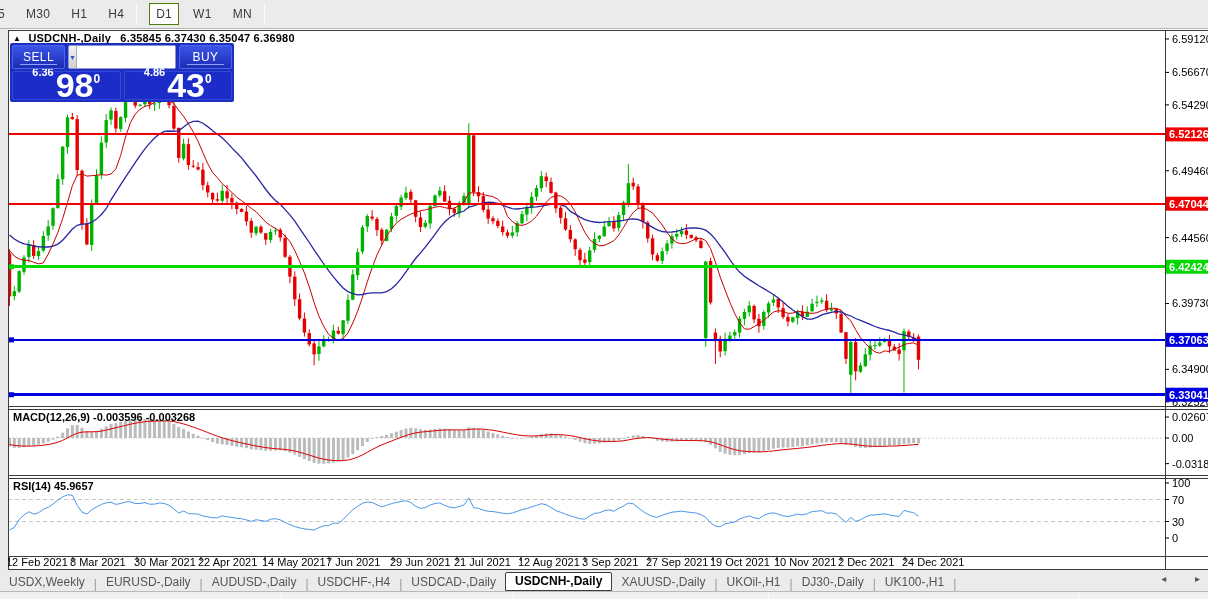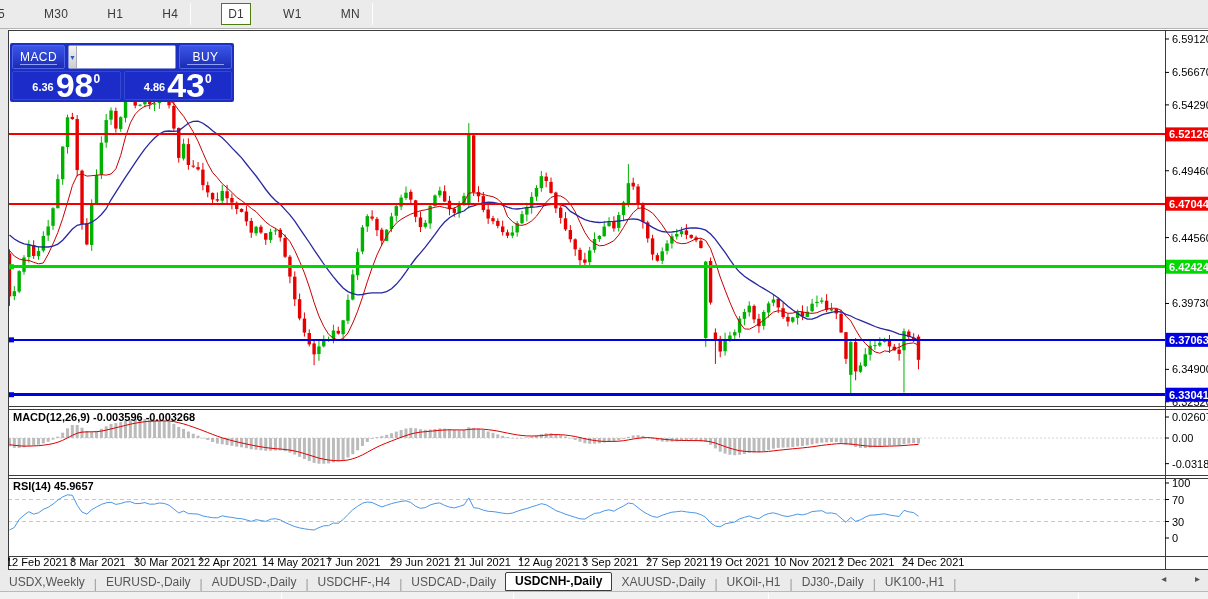--- a/index.html
+++ b/index.html
@@ -3,21 +3,21 @@
 <meta charset="utf-8">
 <style>
   * { box-sizing: border-box; margin: 0; padding: 0; }
   html,body { width:1208px; height:599px; }
   body { font-family: "Liberation Sans", sans-serif; background:#fff; position:relative; overflow:hidden; }
   #stage { position:absolute; inset:0; width:1208px; height:599px; background:#fff; }
 
   
   .toolbar { position:absolute; left:0; top:0; width:1208px; height:29px; background:#ebebeb;
              border-bottom:1px solid #b4b4b4; display:flex; align-items:center; }
-  .tf-btn { font-size:12px; color:#3a3a3a; padding:4px 7px; margin-left:25px; letter-spacing:.3px; }
+  .tf-btn { font-size:12px; color:#3a3a3a; padding:4px 7px; margin-left:7px; letter-spacing:.3px; }
   .tf-btn.cut { margin-left:-9px; }
   .tf-btn.active { background:#fff; border:1px solid #4d7c0f; padding:3px 6px; }
   .tf-sep { width:1px; height:22px; background:#c9c9c9; margin:0 5px; border-right:1px solid #fdfdfd; }
 
   
   .gutter { position:absolute; left:0; top:29px; width:8px; height:541px; background:#e9e9e9; }
   #chart-svg { position:absolute; left:8px; top:30px; }
 
   .chart-title { position:absolute; left:13px; top:32px; font-size:11px; font-weight:bold; color:#000;
                  letter-spacing:.2px; z-index:5; }
@@ -33,21 +33,21 @@
   .tp-btn::after { content:""; position:absolute; left:7px; right:7px; bottom:3px; height:1px; background:#8fa2ff; }
   .spin { flex:1; display:flex; height:24px; border:1px solid #8896d8; background:#fff; border-radius:2px; overflow:hidden; }
   .spin-btn { width:17px; background:linear-gradient(#f2f2f2,#cfcfcf); border:none; color:#3753c8;
               font-size:7px; cursor:pointer; }
   .spin-btn.dn { border-right:1px solid #aab; }
   .spin input { flex:1; border:none; outline:none; text-align:right; padding-right:6px; font-size:13px;
                 color:#000; font-family:"Liberation Sans",sans-serif; }
   .tp-row2 { display:flex; gap:3px; margin-top:2px; height:29px; }
   .tp-price { flex:1; background:#1b2cc8; border:1px solid #3448d8; border-radius:2px; color:#fff;
               display:flex; align-items:flex-end; justify-content:center; padding-bottom:1px; }
-  .tp-price .sm { font-size:11px; font-weight:bold; margin-right:2px; margin-bottom:5px; }
+  .tp-price .sm { font-size:11px; font-weight:bold; margin-right:2px; margin-bottom:20px; }
   .tp-price .bg { font-size:34px; font-weight:bold; line-height:25px; }
   .tp-price .sup { font-size:12px; font-weight:bold; margin-bottom:12px; }
 
   
   .tabbar { position:absolute; left:0; top:570px; width:1208px; height:21px; background:#ebebeb;
             display:flex; align-items:flex-end; font-size:12px; color:#555; }
   .tab { padding:2px 9px; white-space:nowrap; cursor:pointer; }
   .tab-sep { color:#999; }
   .tab.active { background:#fff; border:1px solid #3c3c3c; color:#000; font-weight:bold; padding:1px 9px 2px;
                 border-radius:2px 2px 0 0; }
@@ -756,24 +756,29 @@
         <text x="710" y="566" fill="#000">19 Oct 2021</text>
         <line x1="777" y1="557" x2="777" y2="561" stroke="#000"></line>
         <text x="774" y="566" fill="#000">10 Nov 2021</text>
         <line x1="841" y1="557" x2="841" y2="561" stroke="#000"></line>
         <text x="838" y="566" fill="#000">2 Dec 2021</text>
         <line x1="905" y1="557" x2="905" y2="561" stroke="#000"></line>
         <text x="902" y="566" fill="#000">24 Dec 2021</text>
       </g>
     </svg>
 
+  <div class="chart-title">
+    <span class="tri">▲</span>
+    <span>USDCNH-,Daily</span>
+    <span style="margin-left:6px;">6.35845 6.37430 6.35047 6.36980</span>
+  </div>
 
   <div class="trade-panel">
     <div class="tp-row1">
-      <button class="tp-btn">MACD</button>
+      <button class="tp-btn">SELL</button>
       <div class="spin">
         <button class="spin-btn dn">▼</button>
         <input value="3.00" style="">
 
       </div>
       <button class="tp-btn">BUY</button>
     </div>
     <div class="tp-row2">
       <div class="tp-price">
         <span class="sm">6.36</span>

